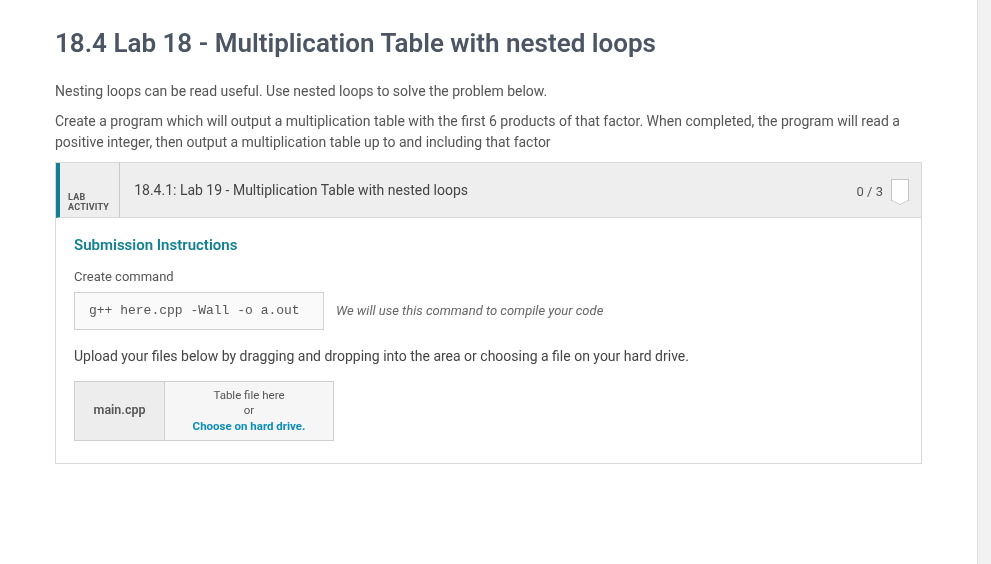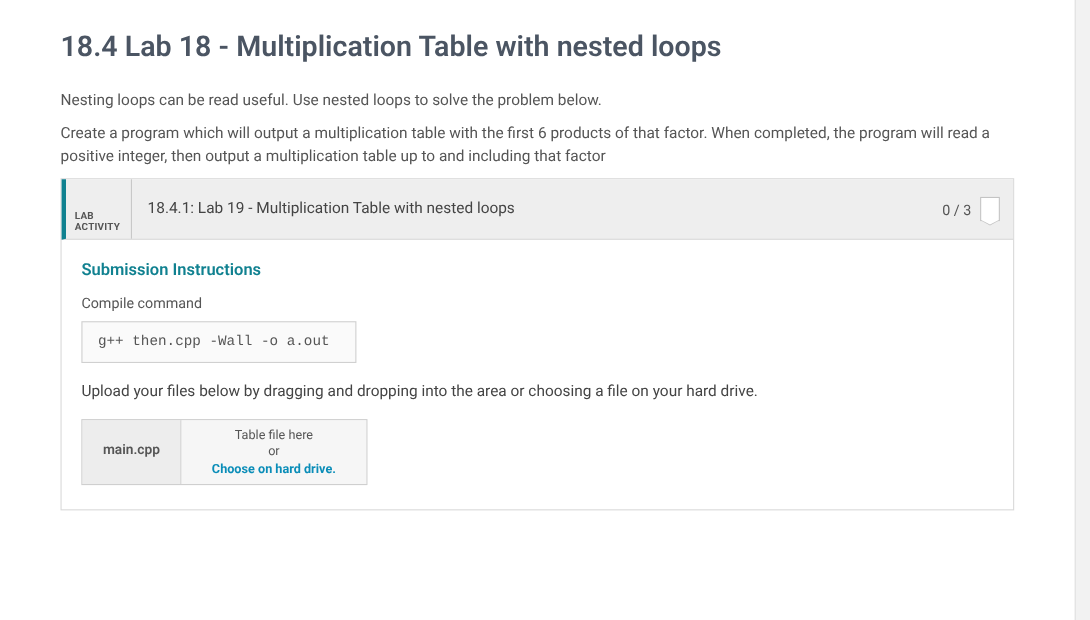--- a/index.html
+++ b/index.html
@@ -218,24 +218,25 @@
         <div class="activity-title">18.4.1: Lab 19 - Multiplication Table with nested loops</div>
         <div class="activity-score">
           <span>0 / 3</span>
           <span class="chevron-box"></span>
         </div>
       </div>
 
       <div class="activity-body">
         <div class="section-title">Submission Instructions</div>
 
-        <div class="subheading">Compile command</div>
+        <div class="subheading">Create command</div>
 
         <div class="compile-row">
-          <div class="compile-box">g++ then.cpp -Wall -o a.out</div>
+          <div class="compile-box">g++ here.cpp -Wall -o a.out</div>
+          <div class="compile-note">We will use this command to compile your code</div>
         </div>
 
         <div class="upload-instr">Upload your files below by dragging and dropping into the area or choosing a file on your hard drive.</div>
 
         <div class="upload-zone">
           <div class="upload-filename">main.cpp</div>
           <div class="upload-actions">
             <span class="drag">Table file here</span>
             <span class="or">or</span>
             <span class="choose">Choose on hard drive.</span>

